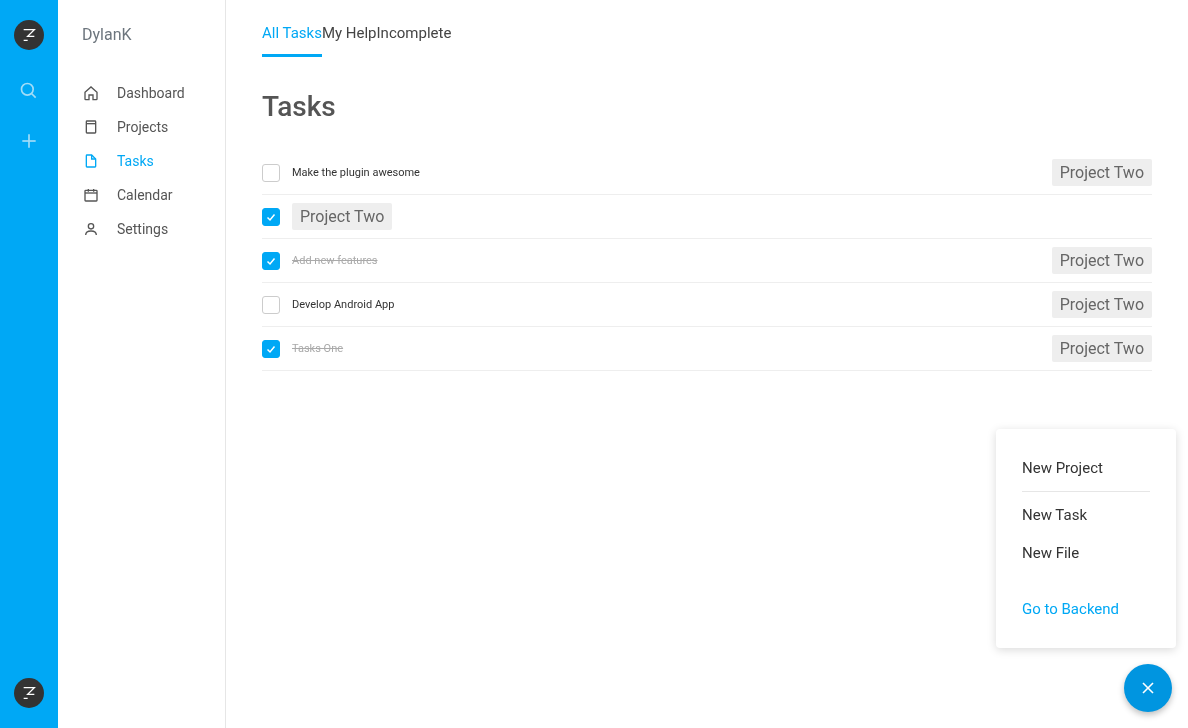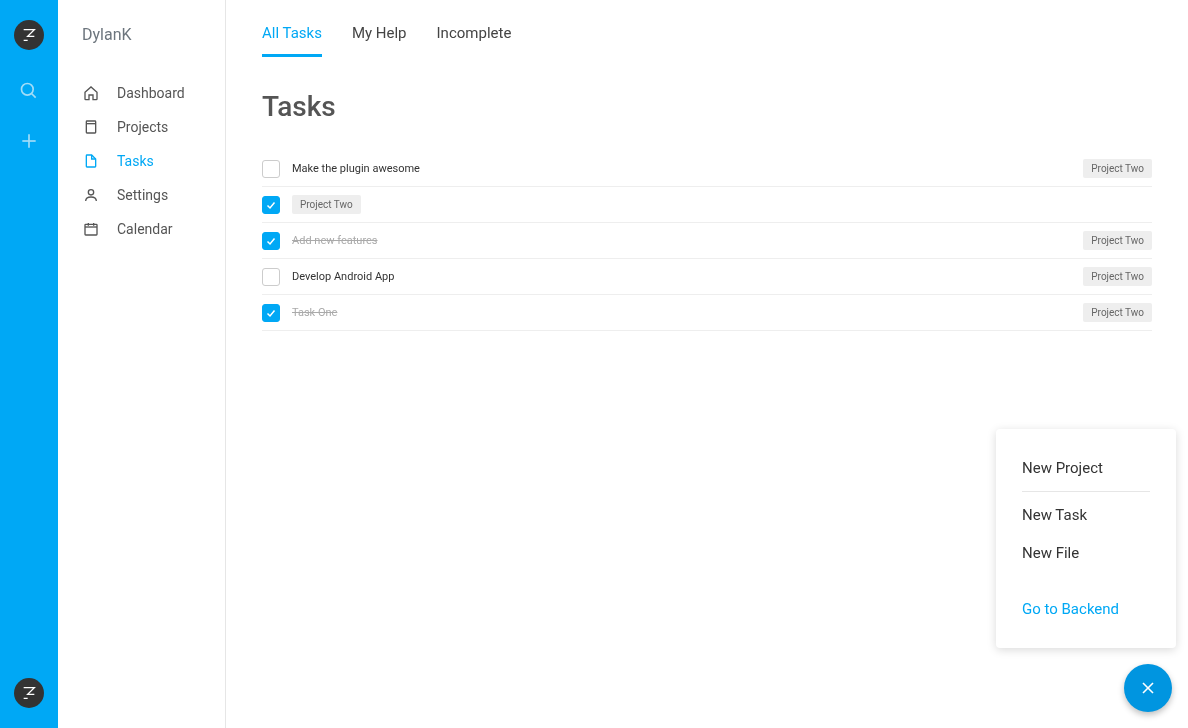--- a/index.html
+++ b/index.html
@@ -85,21 +85,20 @@
     .sidebar-item.active .sidebar-item-icon { color: #00a8f5; }
 
     
     .main {
       flex: 1;
       padding: 24px 36px;
       position: relative;
     }
     .tabs {
       display: flex;
-      gap: 30px;
       border-bottom: 1px solid transparent;
       margin-bottom: 32px;
     }
     .tab {
       padding-bottom: 12px;
       font-size: 15px;
       color: #444;
       cursor: pointer;
     }
     .tab.active {
@@ -141,21 +140,21 @@
       font-size: 11px;
       color: #333;
     }
     .task-row.done .task-name {
       text-decoration: line-through;
       color: #aaa;
     }
     .task-badge {
       background: #eee;
       color: #666;
-      font-size: 10px;
+      font-size: 16px;
       padding: 4px 8px;
       border-radius: 2px;
     }
 
     
     .popover {
       position: absolute;
       right: 12px;
       bottom: 80px;
       width: 180px;
@@ -252,36 +251,36 @@
             <svg width="16" height="16" viewBox="0 0 24 24" fill="none" stroke="currentColor" stroke-width="2">
               <path d="M13 3H6a1 1 0 00-1 1v16a1 1 0 001 1h12a1 1 0 001-1V9l-6-6z"></path>
               <path d="M13 3v6h6"></path>
             </svg>
           </span>
           <span>Tasks</span>
         </li>
         <li class="sidebar-item">
           <span class="sidebar-item-icon">
             <svg width="16" height="16" viewBox="0 0 24 24" fill="none" stroke="currentColor" stroke-width="2">
-              <circle cx="12" cy="8" r="4"></circle>
-              <path d="M4 21c0-4 4-6 8-6s8 2 8 6"></path>
-            </svg>
-          </span>
-          <span>Settings</span>
-        </li>
-        <li class="sidebar-item">
-          <span class="sidebar-item-icon">
-            <svg width="16" height="16" viewBox="0 0 24 24" fill="none" stroke="currentColor" stroke-width="2">
               <rect x="3" y="5" width="18" height="16" rx="1"></rect>
               <line x1="3" y1="9" x2="21" y2="9"></line>
               <line x1="8" y1="3" x2="8" y2="7"></line>
               <line x1="16" y1="3" x2="16" y2="7"></line>
             </svg>
           </span>
           <span>Calendar</span>
+        </li>
+        <li class="sidebar-item">
+          <span class="sidebar-item-icon">
+            <svg width="16" height="16" viewBox="0 0 24 24" fill="none" stroke="currentColor" stroke-width="2">
+              <circle cx="12" cy="8" r="4"></circle>
+              <path d="M4 21c0-4 4-6 8-6s8 2 8 6"></path>
+            </svg>
+          </span>
+          <span>Settings</span>
         </li>
       </ul>
   </aside>
 
   <main class="main">
     <div class="tabs" id="tabs">
         <div class="tab active">All Tasks</div>
         <div class="tab">My Help</div>
         <div class="tab">Incomplete</div>
       </div>
@@ -313,21 +312,21 @@
           <span class="task-check"></span>
           <span class="task-name">Develop Android App</span>
           <span class="task-badge">Project Two</span>
         </li>
         <li class="task-row done">
           <span class="task-check checked">
             <svg width="12" height="12" viewBox="0 0 24 24" fill="none" stroke="#fff" stroke-width="3">
               <polyline points="5 13 10 18 19 7"></polyline>
             </svg>
           </span>
-          <span class="task-name">Task One</span>
+          <span class="task-name">Tasks One</span>
           <span class="task-badge">Project Two</span>
         </li>
       </ul>
 
     <div class="popover">
       <div class="popover-item">New Project</div>
       <div class="popover-divider"></div>
       <div class="popover-item">New Task</div>
       <div class="popover-item">New File</div>
       <div class="popover-item link">Go to Backend</div>

